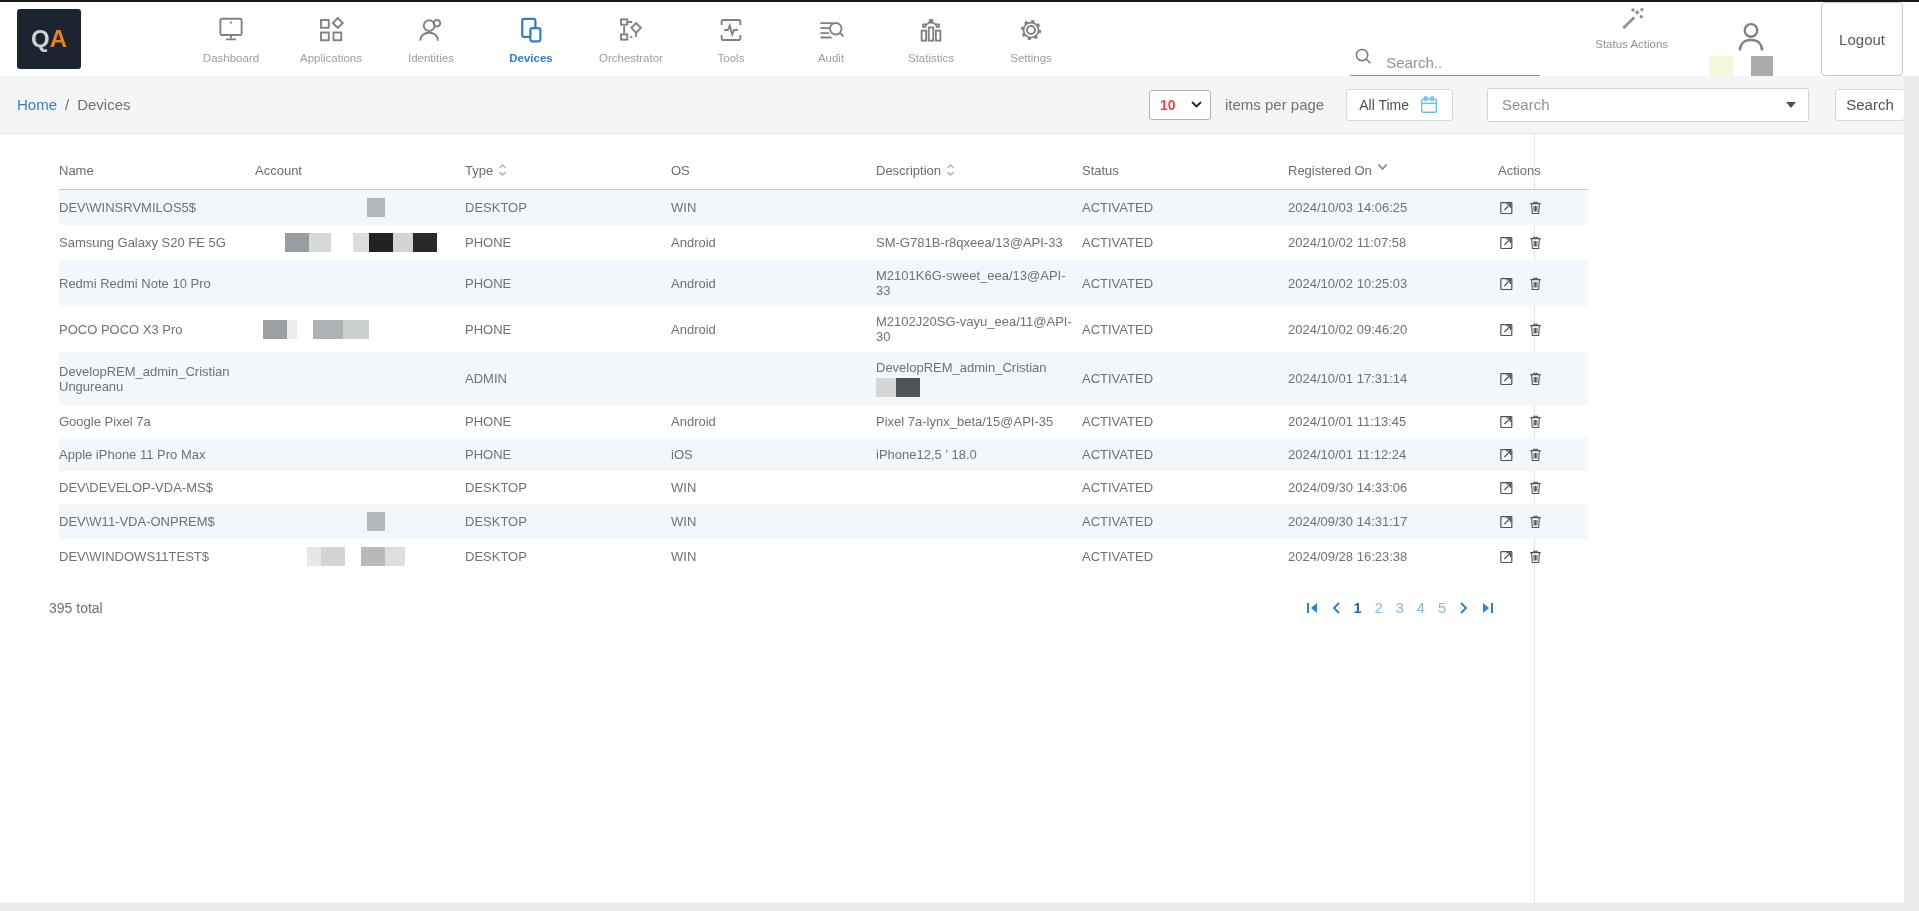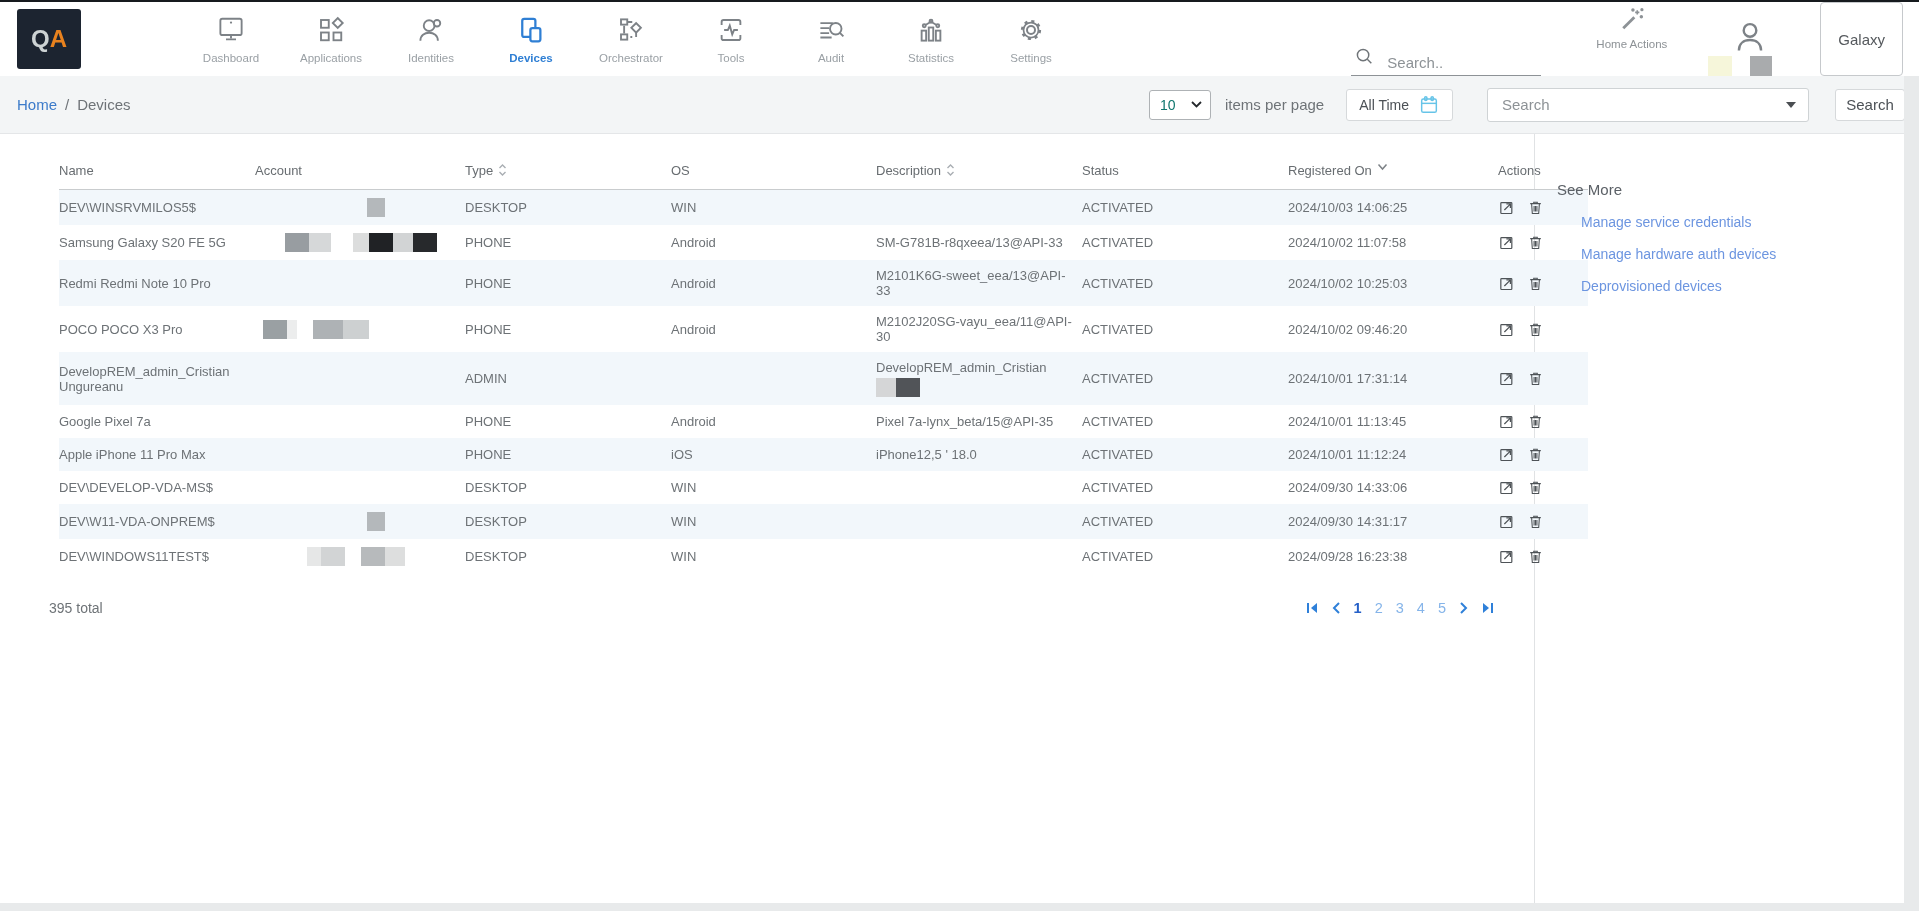--- a/index.html
+++ b/index.html
@@ -39,22 +39,22 @@
     padding:9px 17px; font-size:15px; color:#55595d; cursor:pointer; font-family:"Liberation Sans", sans-serif; }
 
   
   .subbar { height:58px; background:#f3f5f6; border-bottom:1px solid #e4e6e8;
     display:flex; align-items:center; padding:0 14px 0 17px; }
   .breadcrumb { font-size:15px; display:flex; gap:8px; align-items:center; }
   .crumb-home { color:#3c7bca; cursor:pointer; text-decoration:none; }
   .crumb-sep, .crumb-cur { color:#6e7377; }
   .subbar-controls { margin-left:auto; display:flex; align-items:center; }
   .pp-select { width:62px; height:30px; background:#fff; border:1px solid #aeb2b5; border-radius:3px;
-    display:flex; align-items:center; padding:0 8px 0 10px; font-size:14px; color:#0f766e; cursor:pointer;
-    justify-content:space-between; }
+    display:flex; align-items:center; padding:0 8px 0 10px; font-size:14px; color:#ef4444; cursor:pointer;
+    justify-content:space-between;font-weight:bold; }
   .pp-label { margin-left:14px; font-size:15px; color:#6e7377; }
   .time-btn { margin-left:22px; height:32px; background:#fff; border:1px solid #d6d9db; border-radius:3px;
     display:flex; align-items:center; gap:9px; padding:0 12px; font-size:14px; color:#4c5156; cursor:pointer; }
   .search-dd { margin-left:34px; width:322px; height:34px; background:#fff; border:1px solid #cfd3d5;
     border-radius:3px; display:flex; align-items:center; padding:0 12px 0 14px; font-size:15px; color:#8d9296;
     cursor:pointer; justify-content:space-between; }
   .caret-down { width:0; height:0; border-left:5px solid transparent; border-right:5px solid transparent;
     border-top:6px solid #4a4e52; }
   .search-btn { margin-left:26px; height:32px; width:70px; background:#fff; border:1px solid #d6d9db;
     border-radius:3px; font-size:15px; color:#4c5156; cursor:pointer; font-family:"Liberation Sans", sans-serif; }
@@ -214,33 +214,33 @@
       <div class="quick-actions">
         <span>
           <svg width="28" height="28" viewBox="0 0 24 24" fill="none" stroke="currentColor" stroke-width="1.4">
               <path d="M4.5 20L14 10.5" stroke-width="2.4"></path>
               <path d="M16.5 4.5v3.6M14.7 6.3h3.6"></path>
               <circle cx="20" cy="10" r="0.8" fill="currentColor"></circle>
               <circle cx="12.8" cy="4.2" r="0.8" fill="currentColor"></circle>
               <circle cx="20.5" cy="4" r="0.7" fill="currentColor"></circle>
             </svg>
         </span>
-        <span>Home Actions</span>
+        <span>Status Actions</span>
       </div>
       <div class="user-area">
         <span>
           <svg width="36" height="36" viewBox="0 0 24 24" fill="none" stroke="currentColor" stroke-width="1.6">
               <circle cx="12" cy="7.6" r="4.2"></circle>
               <path d="M4.6 21c0-4.8 3.4-7 7.4-7s7.4 2.2 7.4 7"></path>
             </svg>
         </span>
         <span class="chip chip-yellow"></span>
         <span class="chip chip-gray"></span>
       </div>
-      <button class="logout">Galaxy</button>
+      <button class="logout">Logout</button>
     </div>
   </header>
 
   <div class="subbar">
     <div class="breadcrumb">
       <a class="crumb-home">Home</a>
       <span class="crumb-sep">/</span>
       <span class="crumb-cur">Devices</span>
     </div>
     <div class="subbar-controls">
@@ -595,23 +595,17 @@
           <span class="pg-arrow">
               <svg width="13" height="12" viewBox="0 0 13 12">
                 <path d="M11 1v10" stroke="#2f80d9" stroke-width="2"></path>
                 <path d="M2 1l6 5-6 5z" fill="#2f80d9"></path>
               </svg>
             </span>
         </div>
       </div>
     </section>
 
-    <aside class="side-panel">
-      <div class="see-more-title">See More</div>
-      <a class="side-link">Manage service credentials</a>
-      <a class="side-link">Manage hardware auth devices</a>
-      <a class="side-link">Deprovisioned devices</a>
-    </aside>
   </div>
 
   <div class="right-strip"></div>
   <div class="bottom-strip"></div>
 </div>
 
 </body></html>

